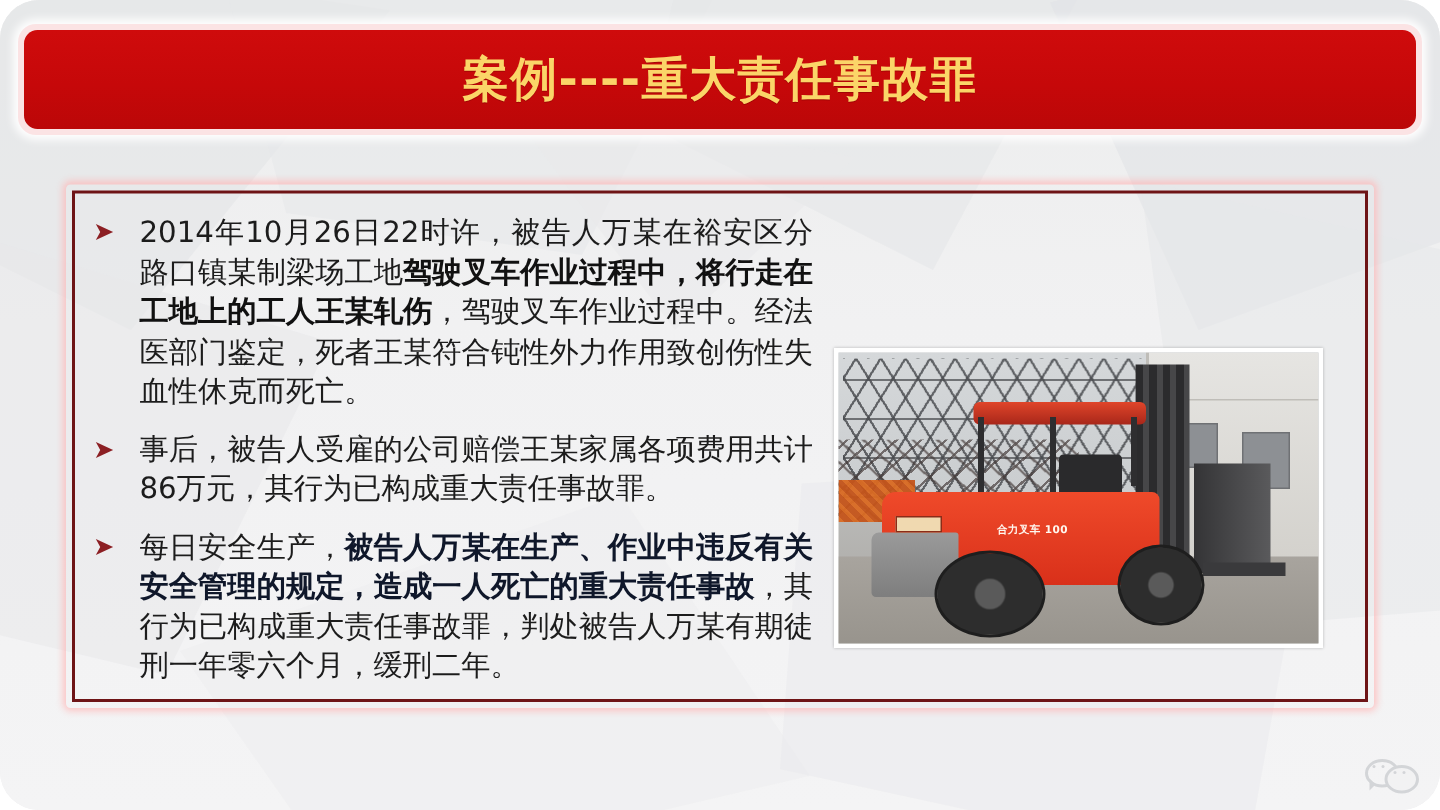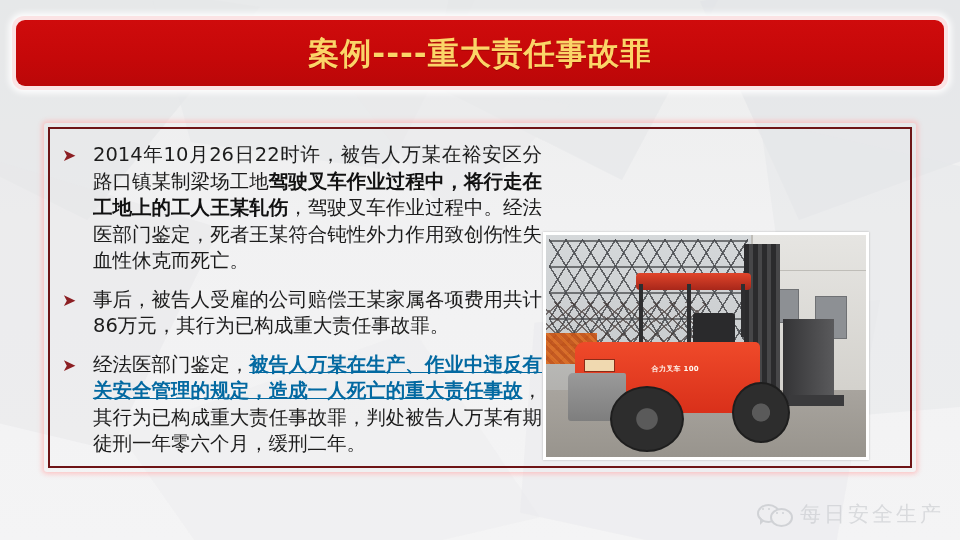--- a/index.html
+++ b/index.html
@@ -7,20 +7,21 @@
     padding: 0;
     background: #ffffff;
   }
   #slide {
     position: relative;
     width: 960px;
     height: 540px;
     overflow: hidden;
     background: #eeeeef;
     font-family: "DejaVu Sans", "Liberation Sans", sans-serif;
+    border-radius: 26px;
   }
   
   .bg-layer {
     position: absolute;
     inset: 0;
     overflow: hidden;
     pointer-events: none;
     background:
       linear-gradient(180deg, #eceded 0%, #f1f1f2 40%, #f4f4f5 100%);
   }
@@ -136,29 +137,29 @@
   .para {
     font-family: "DejaVu Sans", "Liberation Sans", sans-serif;
     font-size: 19.5px;
     line-height: 26.5px;
     color: #1c1c1c;
     text-align: justify;
     text-justify: inter-ideograph;
     word-break: break-all;
   }
   .b { font-weight: bold; color: #111; }
-  .r { font-weight: bold; color: #0369a1; text-decoration: underline; }
+  .r { font-weight: bold; color: #0f172a; }
 
   
   .photo-frame {
     position: absolute;
-    left: 543px;
+    left: 556px;
     top: 232px;
     width: 326px;
-    height: 228px;
+    height: 200px;
     background: #ffffff;
     padding: 3px;
     box-sizing: border-box;
     box-shadow: 0 0 2px rgba(0,0,0,0.25);
   }
   .photo {
     position: relative;
     width: 100%;
     height: 100%;
     overflow: hidden;
@@ -284,21 +285,21 @@
     <div class="bullet">
       <span class="arrow-icon">➤</span>
       <div class="para">
         <span>事后，被告人受雇的公司赔偿王某家属各项费用共计86万元，其行为已构成重大责任事故罪。</span>
       </div>
     </div>
 
     <div class="bullet">
       <span class="arrow-icon">➤</span>
       <div class="para">
-        <span>经法医部门鉴定，</span><span class="r">被告人万某在生产、作业中违反有关安全管理的规定，造成一人死亡的重大责任事故</span><span>，其行为已构成重大责任事故罪，判处被告人万某有期徒刑一年零六个月，缓刑二年。</span>
+        <span>每日安全生产，</span><span class="r">被告人万某在生产、作业中违反有关安全管理的规定，造成一人死亡的重大责任事故</span><span>，其行为已构成重大责任事故罪，判处被告人万某有期徒刑一年零六个月，缓刑二年。</span>
       </div>
     </div>
 
   </div>
 
   <div class="photo-frame">
     <div class="photo">
       <div class="ph-sky"></div>
       <div class="ph-bldg">
         <div class="ph-bldg-line" style="left:0;top:0;width:2px;height:100%"></div>
@@ -331,16 +332,15 @@
   <div class="watermark">
     <span class="wechat-icon">
       <span class="b1"></span>
       <span class="tail1"></span>
       <span class="b2"></span>
       <span class="dot" style="left:5px;top:6px"></span>
       <span class="dot" style="left:11px;top:6px"></span>
       <span class="dot" style="left:19px;top:10px"></span>
       <span class="dot" style="left:25px;top:10px"></span>
     </span>
-    <span class="watermark-text">每日安全生产</span>
   </div>
 
 </div>
 
 </body></html>

